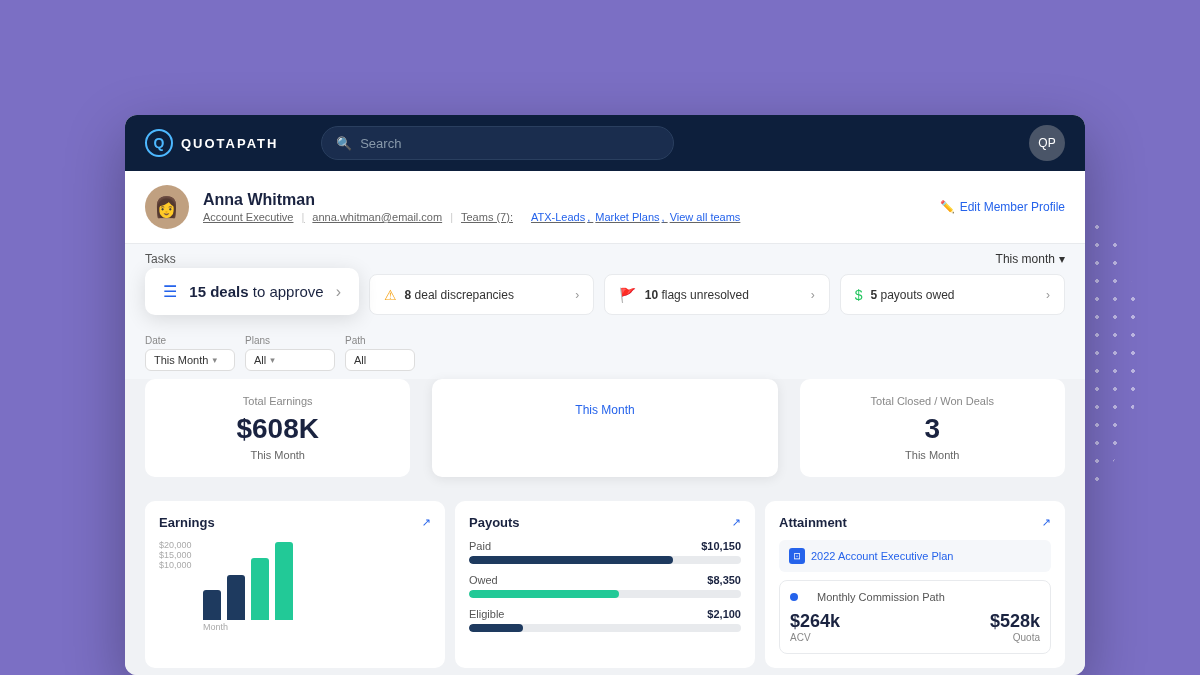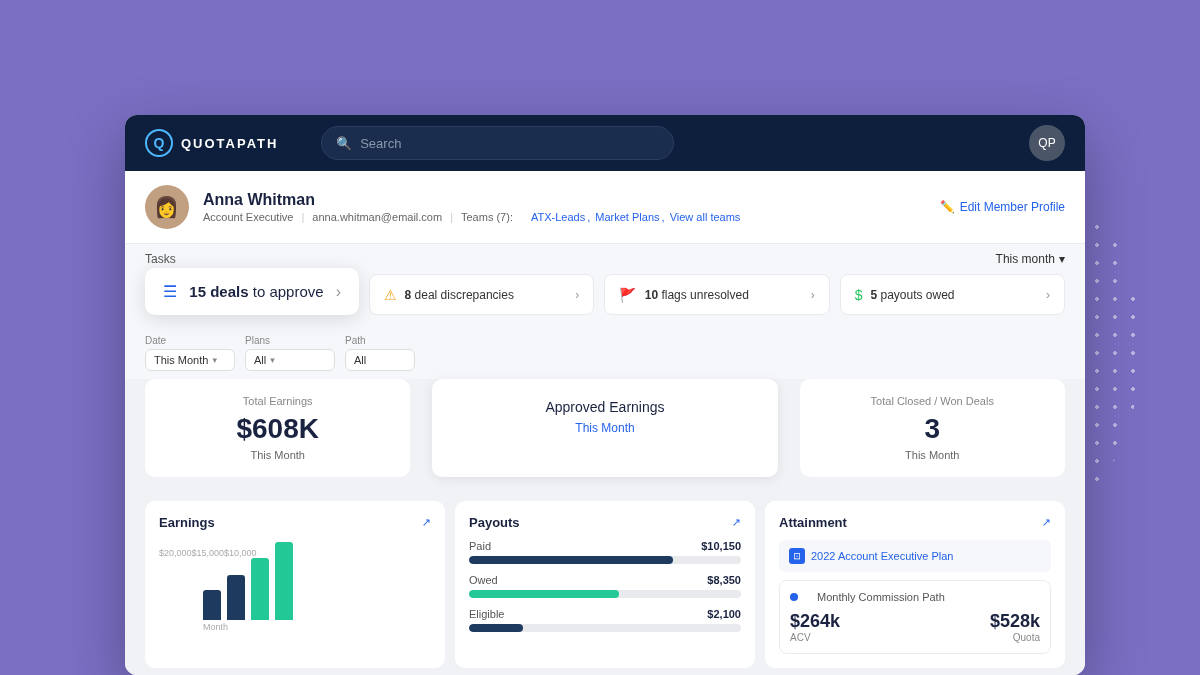--- a/index.html
+++ b/index.html
@@ -133,20 +133,21 @@
       font-weight: 700;
       color: #1a2340;
     }
     .profile-sub {
       font-size: 11px;
       color: #666;
       display: flex;
       align-items: center;
       gap: 8px;
       margin-top: 2px;
+      text-decoration: underline;
     }
     .profile-sub .divider { color: #ccc; }
     .profile-teams { color: #2563eb; font-size: 11px; margin-left: 8px; }
     .profile-teams span { margin: 0 2px; }
     .edit-profile-btn {
       color: #2563eb;
       font-size: 12px;
       display: flex;
       align-items: center;
       gap: 4px;
@@ -471,39 +472,38 @@
 
   <div class="main-content">
 
     <div class="stat-cards">
       <div class="stat-card">
         <div class="stat-card-label">Total Earnings</div>
         <div class="stat-card-value">$608K</div>
         <div class="stat-card-sub">This Month</div>
       </div>
       <div class="stat-card featured">
-        <div class="stat-card-label">Approved Earnings</div>
         <div class="stat-card-sub">This Month</div>
       </div>
       <div class="stat-card">
         <div class="stat-card-label">Total Closed / Won Deals</div>
         <div class="stat-card-value">3</div>
         <div class="stat-card-sub">This Month</div>
       </div>
     </div>
 
     <div class="bottom-panels">
 
       <div class="panel">
         <div class="panel-header">
           <span class="panel-title">Earnings</span>
           <span class="panel-external">↗</span>
         </div>
         <div style="position:relative; height:90px;">
-          <div style="position:absolute; left:0; top:8px; display:flex; flex-direction:row; justify-content:space-between; height:80px;">
+          <div style="position:absolute; left:0; top:0; display:flex; flex-direction:column; height:80px;">
             <span style="font-size:9px; color:#aaa;">$20,000</span>
             <span style="font-size:9px; color:#aaa;">$15,000</span>
             <span style="font-size:9px; color:#aaa;">$10,000</span>
           </div>
           <div style="display:flex; align-items:flex-end; gap:6px; height:80px; padding-left:44px;">
             <div style="width:18px; height:30px; background:#1e3a5f; border-radius:3px 3px 0 0;"></div>
             <div style="width:18px; height:45px; background:#1e3a5f; border-radius:3px 3px 0 0;"></div>
             <div style="width:18px; height:62px; background:#22c997; border-radius:3px 3px 0 0;"></div>
             <div style="width:18px; height:78px; background:#22c997; border-radius:3px 3px 0 0;"></div>
           </div>

